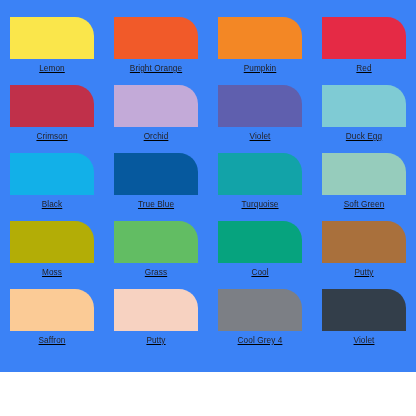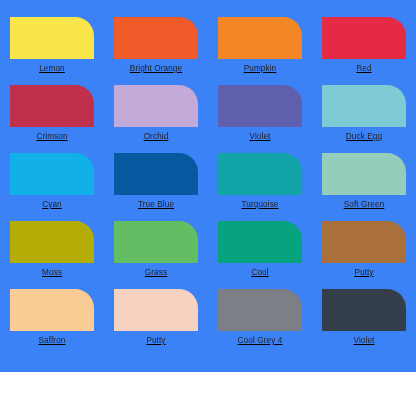--- a/index.html
+++ b/index.html
@@ -98,21 +98,21 @@
       <div class="swatch-cell">
         <div class="swatch-chip" style="background-color: rgb(95, 95, 174);"></div>
         <div class="swatch-label">Violet</div>
       </div>
       <div class="swatch-cell">
         <div class="swatch-chip" style="background-color: rgb(127, 203, 212);"></div>
         <div class="swatch-label">Duck Egg</div>
       </div>
       <div class="swatch-cell">
         <div class="swatch-chip" style="background-color: rgb(18, 176, 232);"></div>
-        <div class="swatch-label">Cyan</div>
+        <div class="swatch-label">Black</div>
       </div>
       <div class="swatch-cell">
         <div class="swatch-chip" style="background-color: rgb(6, 89, 158);"></div>
         <div class="swatch-label">True Blue</div>
       </div>
       <div class="swatch-cell">
         <div class="swatch-chip" style="background-color: rgb(18, 163, 168);"></div>
         <div class="swatch-label">Turquoise</div>
       </div>
       <div class="swatch-cell">

